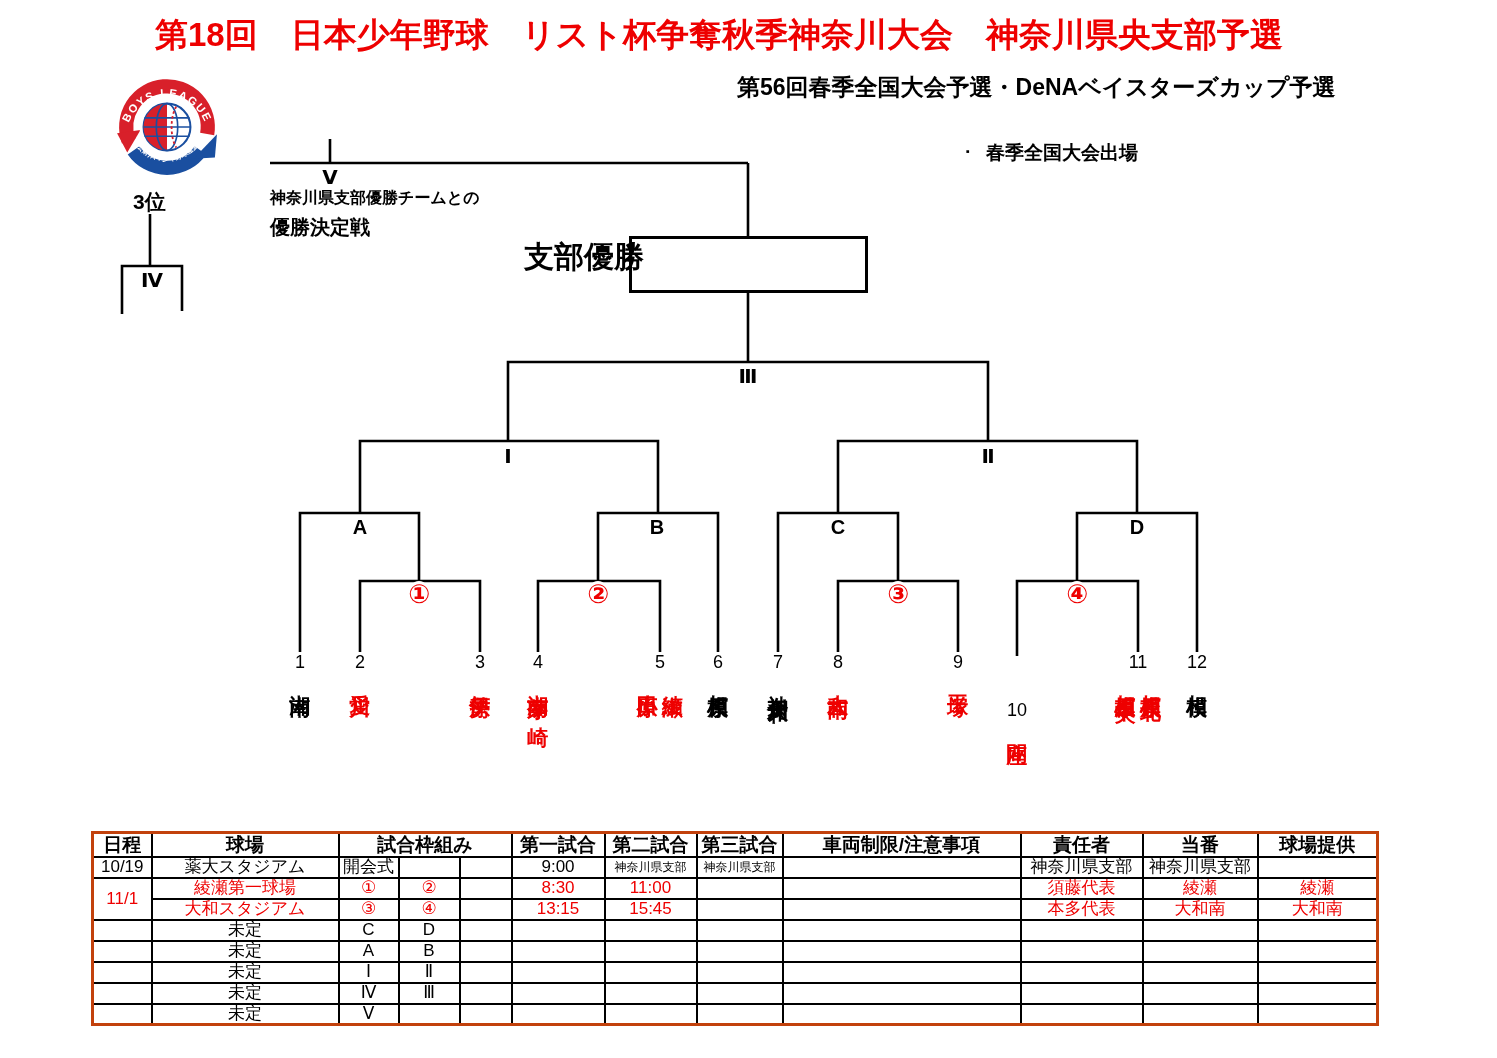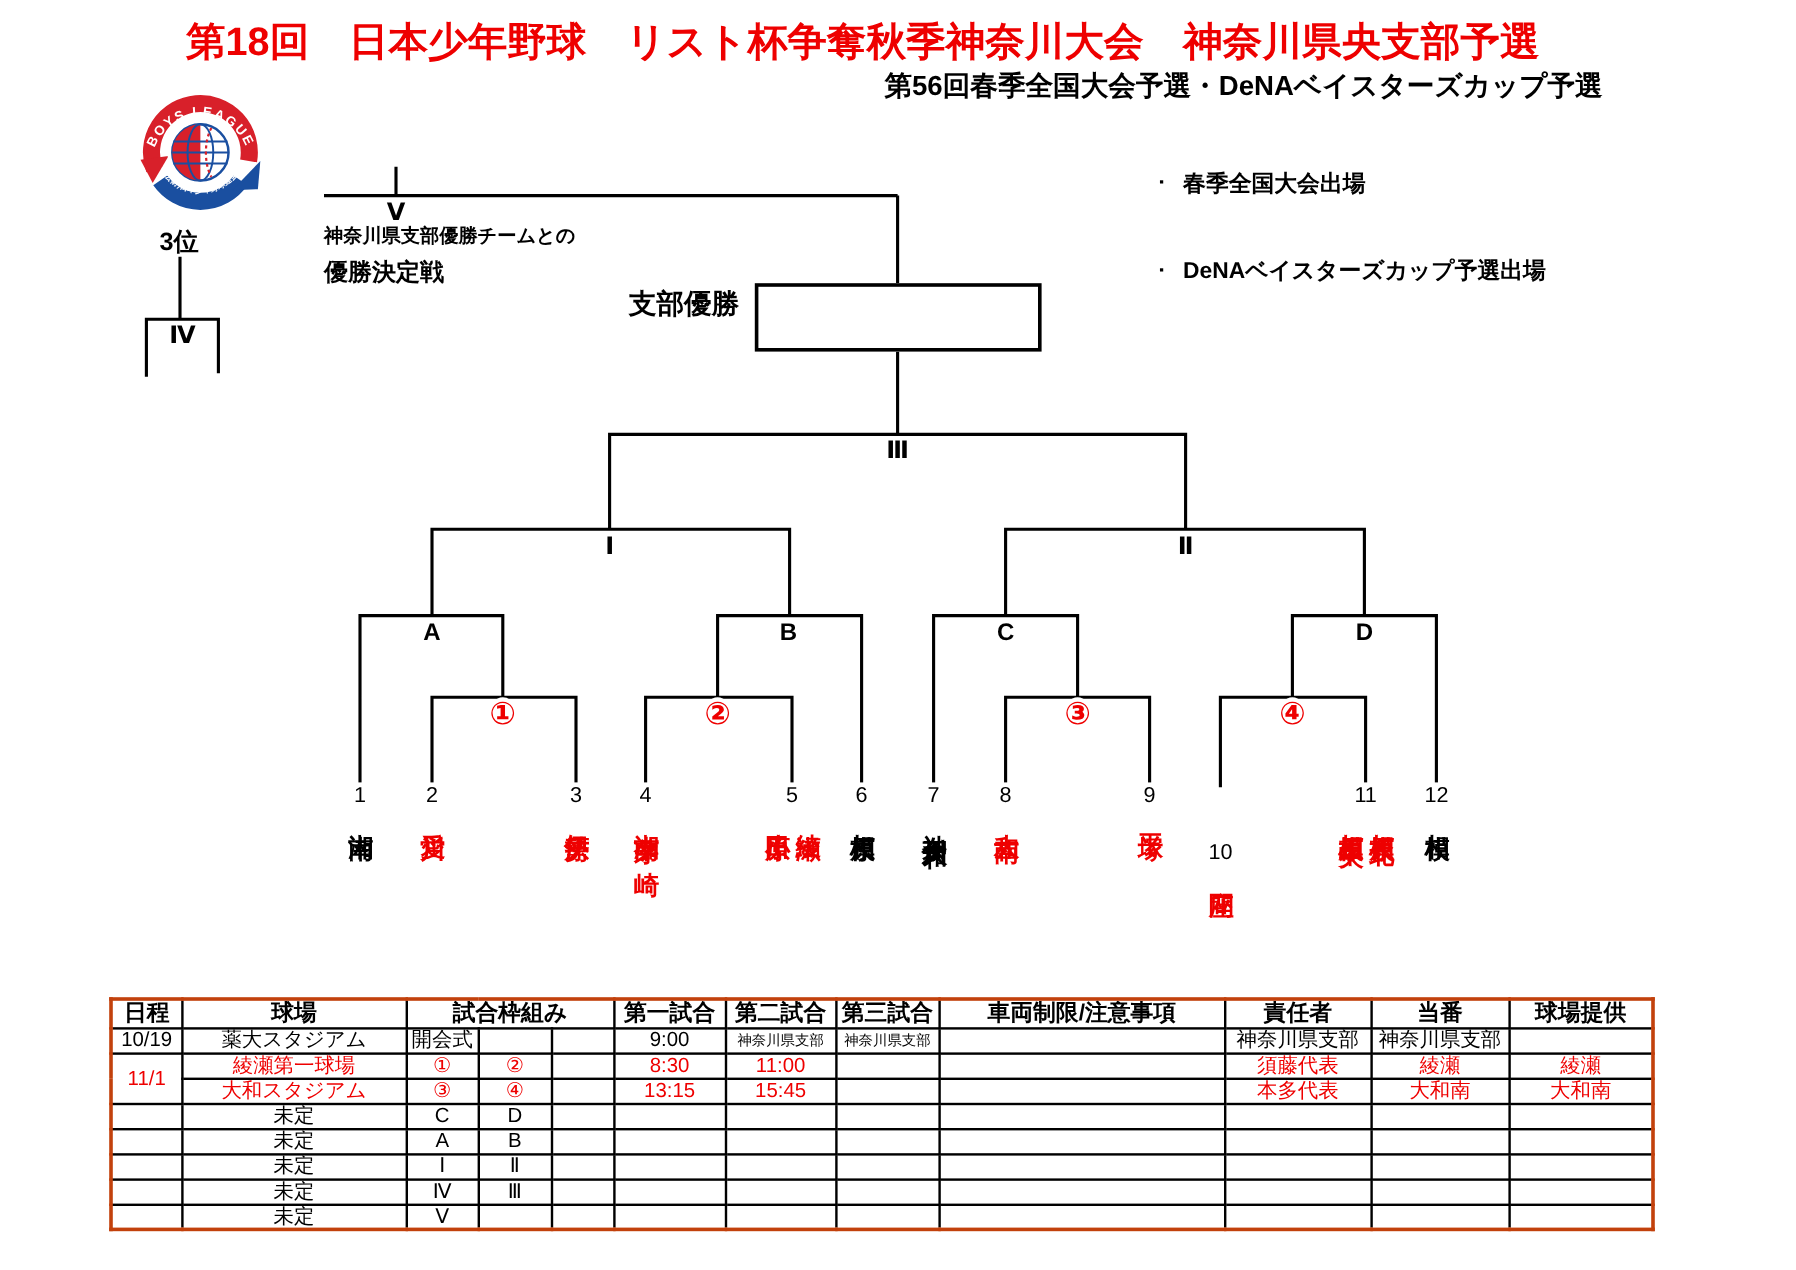--- a/index.html
+++ b/index.html
@@ -8,42 +8,42 @@
     position:relative; width:1497px; height:1058px; background:#fff;
     font-family:"Liberation Sans","DejaVu Sans",sans-serif; color:#000; overflow:hidden;
   }
   .red { color:var(--red,#ee0000); }
 
   .title {
     position:absolute; left:155px; top:13px;
     font-size:33px; font-weight:bold; white-space:nowrap; letter-spacing:0;
   }
   .subtitle {
-    position:absolute; left:737px; top:56px;
+    position:absolute; left:737px; top:72px;
     font-size:23px; font-weight:bold; white-space:nowrap;
   }
 
   .logo { position:absolute; left:116px; top:72px; }
 
   .note { position:absolute; font-size:19px; font-weight:bold; white-space:nowrap; }
   .note .bullet { font-size:11px; vertical-align:4px; margin-right:16px; }
 
   .bracket-svg { position:absolute; left:0; top:0; pointer-events:none; }
 
   .champion-box {
     position:absolute; left:629px; top:236px; width:239px; height:57px;
     border:3px solid #000; background:#fff;
   }
 
   .lbl {
     position:absolute; font-weight:bold; font-size:20px; white-space:nowrap;
     transform:translateX(-50%); line-height:1;
   }
   .lbl-plain { position:absolute; font-weight:bold; white-space:nowrap; line-height:1.25; }
-  .champion-lbl { position:absolute; font-weight:bold; font-size:23px; white-space:nowrap; line-height:1; }
+  .champion-lbl { position:absolute; font-weight:bold; font-size:30px; white-space:nowrap; line-height:1; }
 
   .gnum {
     position:absolute; transform:translate(-50%,-50%);
     color:var(--red,#ee0000); font-size:26px; font-weight:bold; line-height:1;
     background:#fff; border-radius:50%;
   }
 
   .team { position:absolute; top:652px; width:96px; display:flex; flex-direction:column; align-items:center; }
   .team-no { font-size:18px; line-height:1.15; color:#000; background:#fff; padding:0 3px; }
   .team-names {
@@ -96,23 +96,20 @@
     <text font-size="11" font-weight="bold" fill="#fff" letter-spacing="1.5" font-family="Liberation Sans, DejaVu Sans, sans-serif">
       <textPath href="#arcTop" startOffset="50%" text-anchor="middle">BOYS LEAGUE</textPath>
     </text>
     <text font-size="6.6" font-weight="bold" fill="#fff" font-family="Liberation Sans, DejaVu Sans, sans-serif">
       <textPath href="#arcBottom" startOffset="50%" text-anchor="middle">(公財)日本少年野球連盟</textPath>
     </text>
   </svg>
 
   <div class="note" style="left:966px; top:140px;">
     <span class="bullet">▪</span><span>春季全国大会出場</span>
-  </div>
-  <div class="note" style="left:966px; top:213px;">
-    <span class="bullet">▪</span><span>DeNAベイスターズカップ予選出場</span>
   </div>
 
   <svg class="bracket-svg" width="1497" height="1058" viewBox="0 0 1497 1058">
     <path d="M330,139 V163 M270,163 H748 M748,163 V236 M748,293 V362" fill="none" stroke="#000" stroke-width="2.6"></path>
     <path d="M508,441 V362 H988 V441 M360,513 V441 H658 V513 M838,513 V441 H1137 V513" fill="none" stroke="#000" stroke-width="2.6"></path>
     <path d="M300,656 V513 H419 V581 M360,656 V581 H480 V656 M598,581 V513 H718 V656 M538,656 V581 H660 V656" fill="none" stroke="#000" stroke-width="2.6"></path>
     <path d="M778,656 V513 H898 V581 M838,656 V581 H958 V656 M1077,581 V513 H1197 V656 M1017,656 V581 H1138 V656" fill="none" stroke="#000" stroke-width="2.6"></path>
     <path d="M150,214 V266 M122,314 V266 H182 V311" fill="none" stroke="#000" stroke-width="2.6"></path>
   </svg>
 

